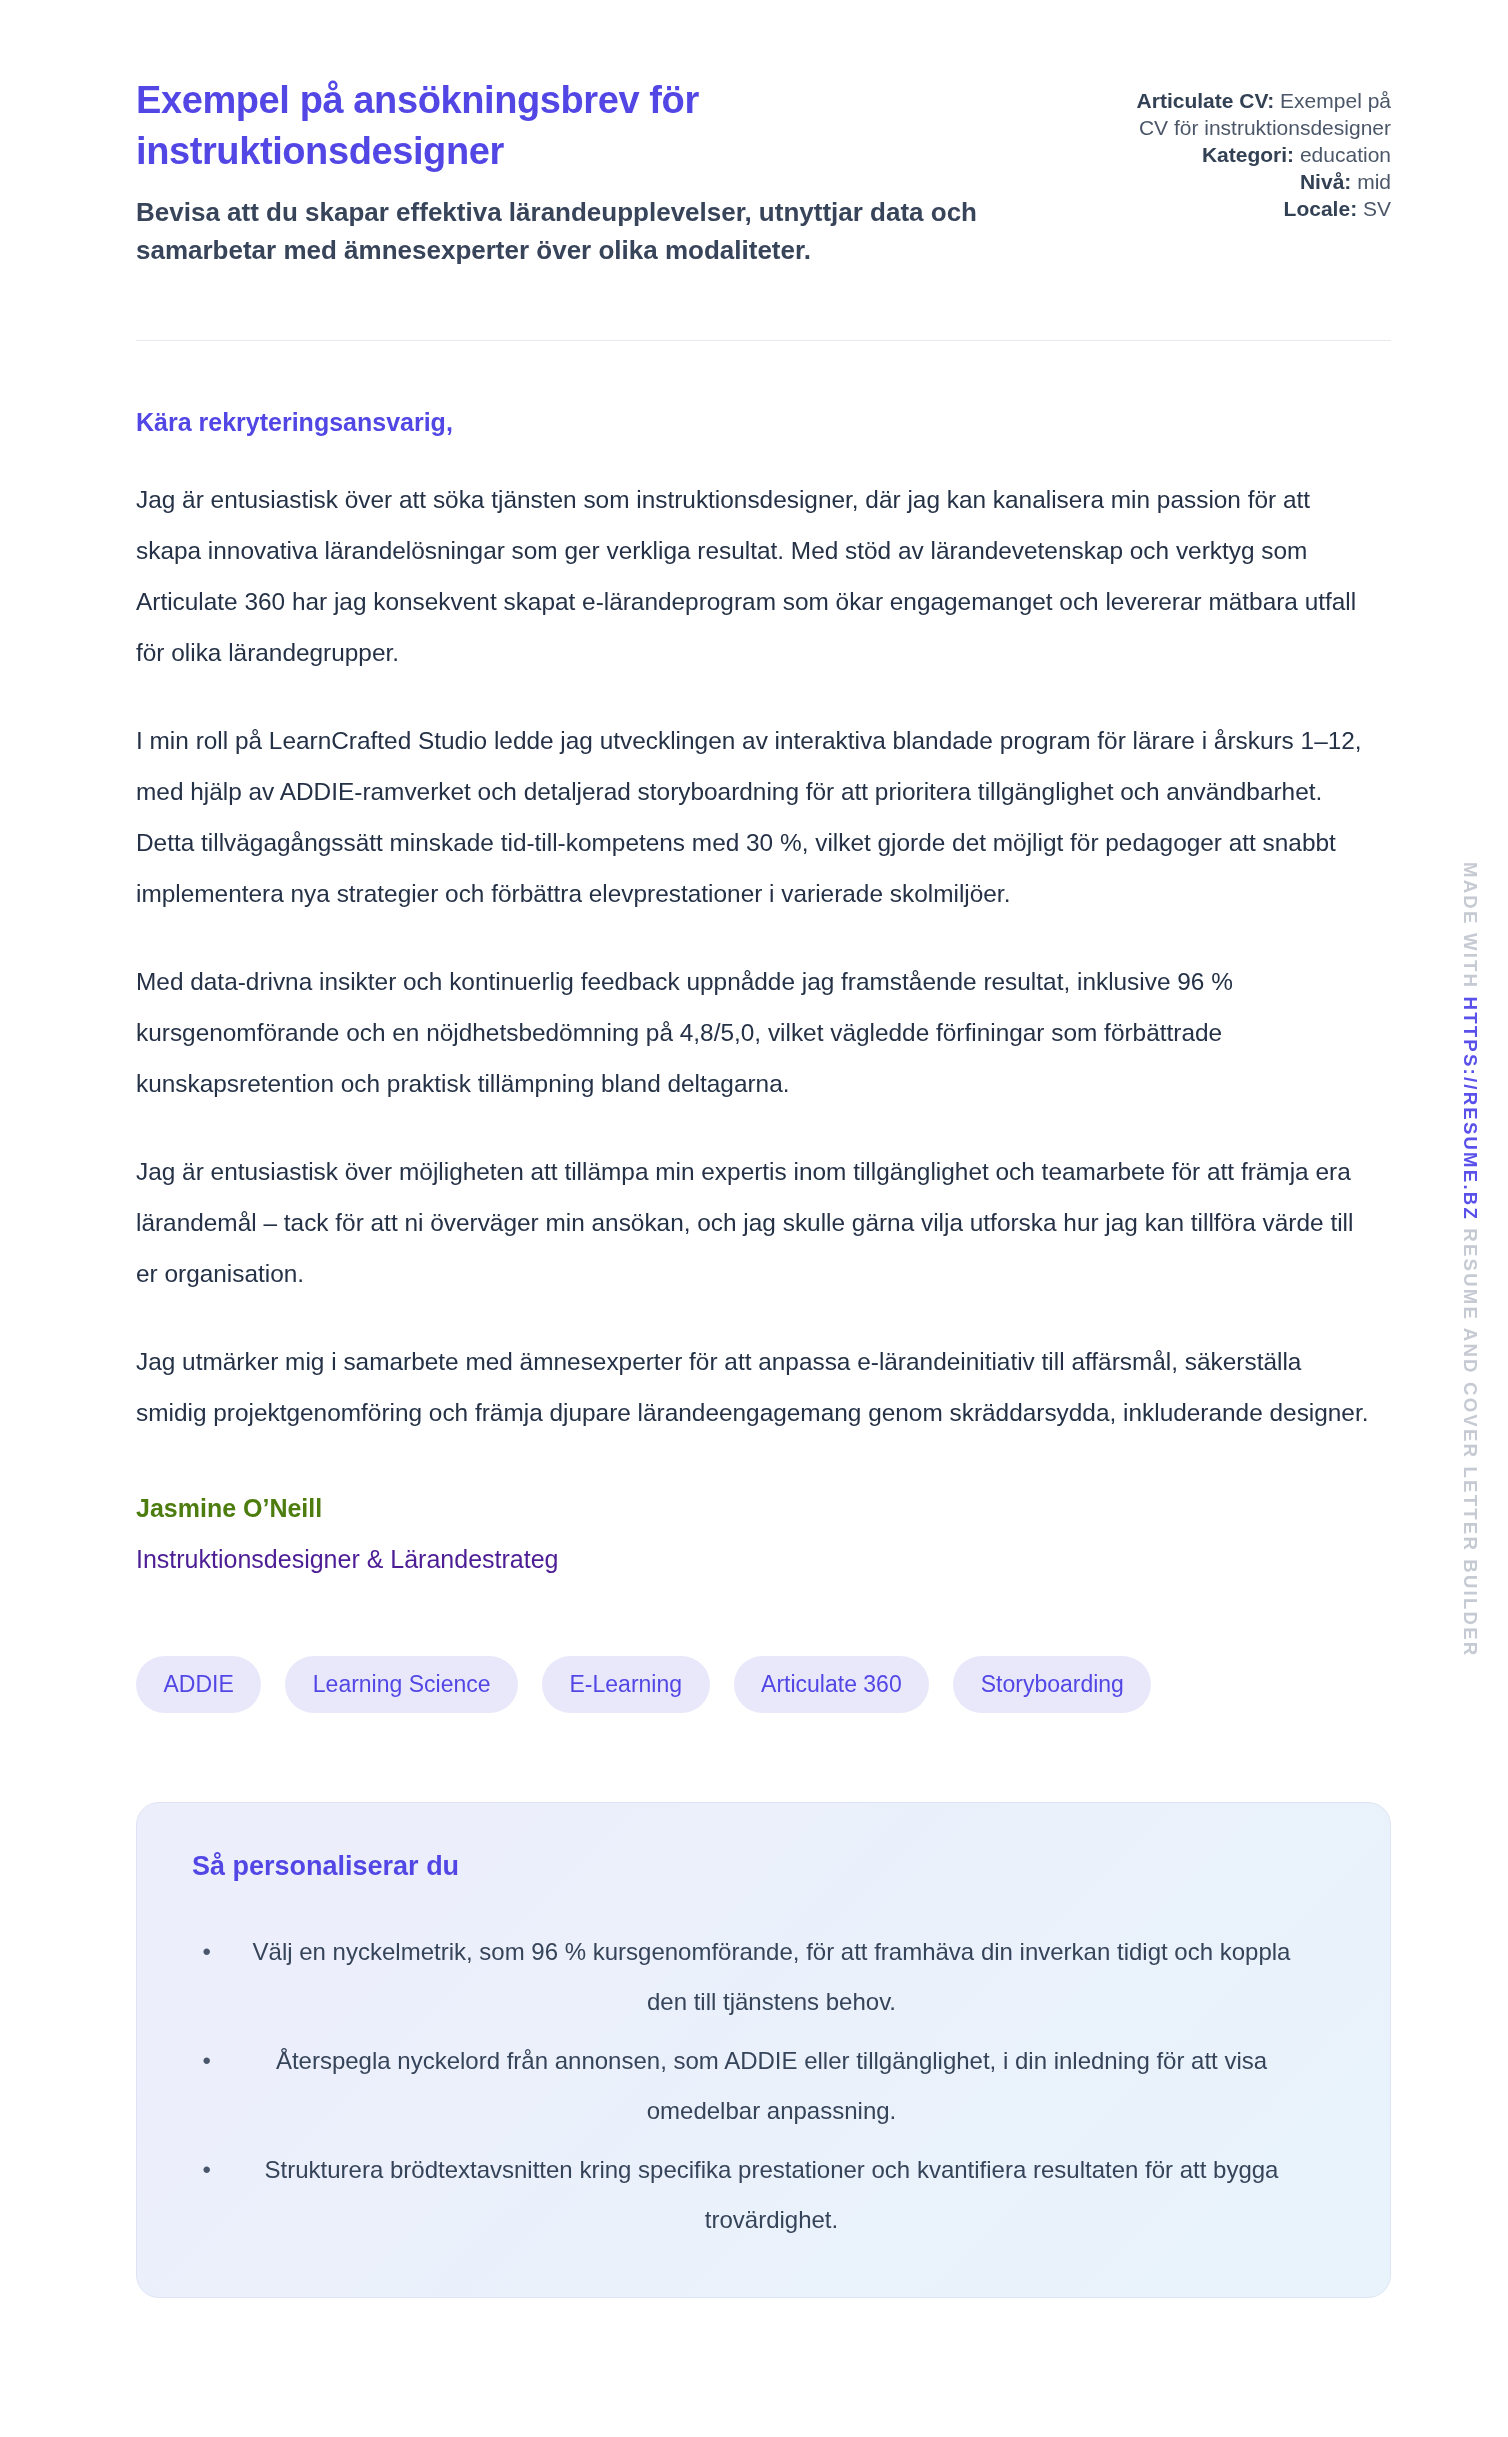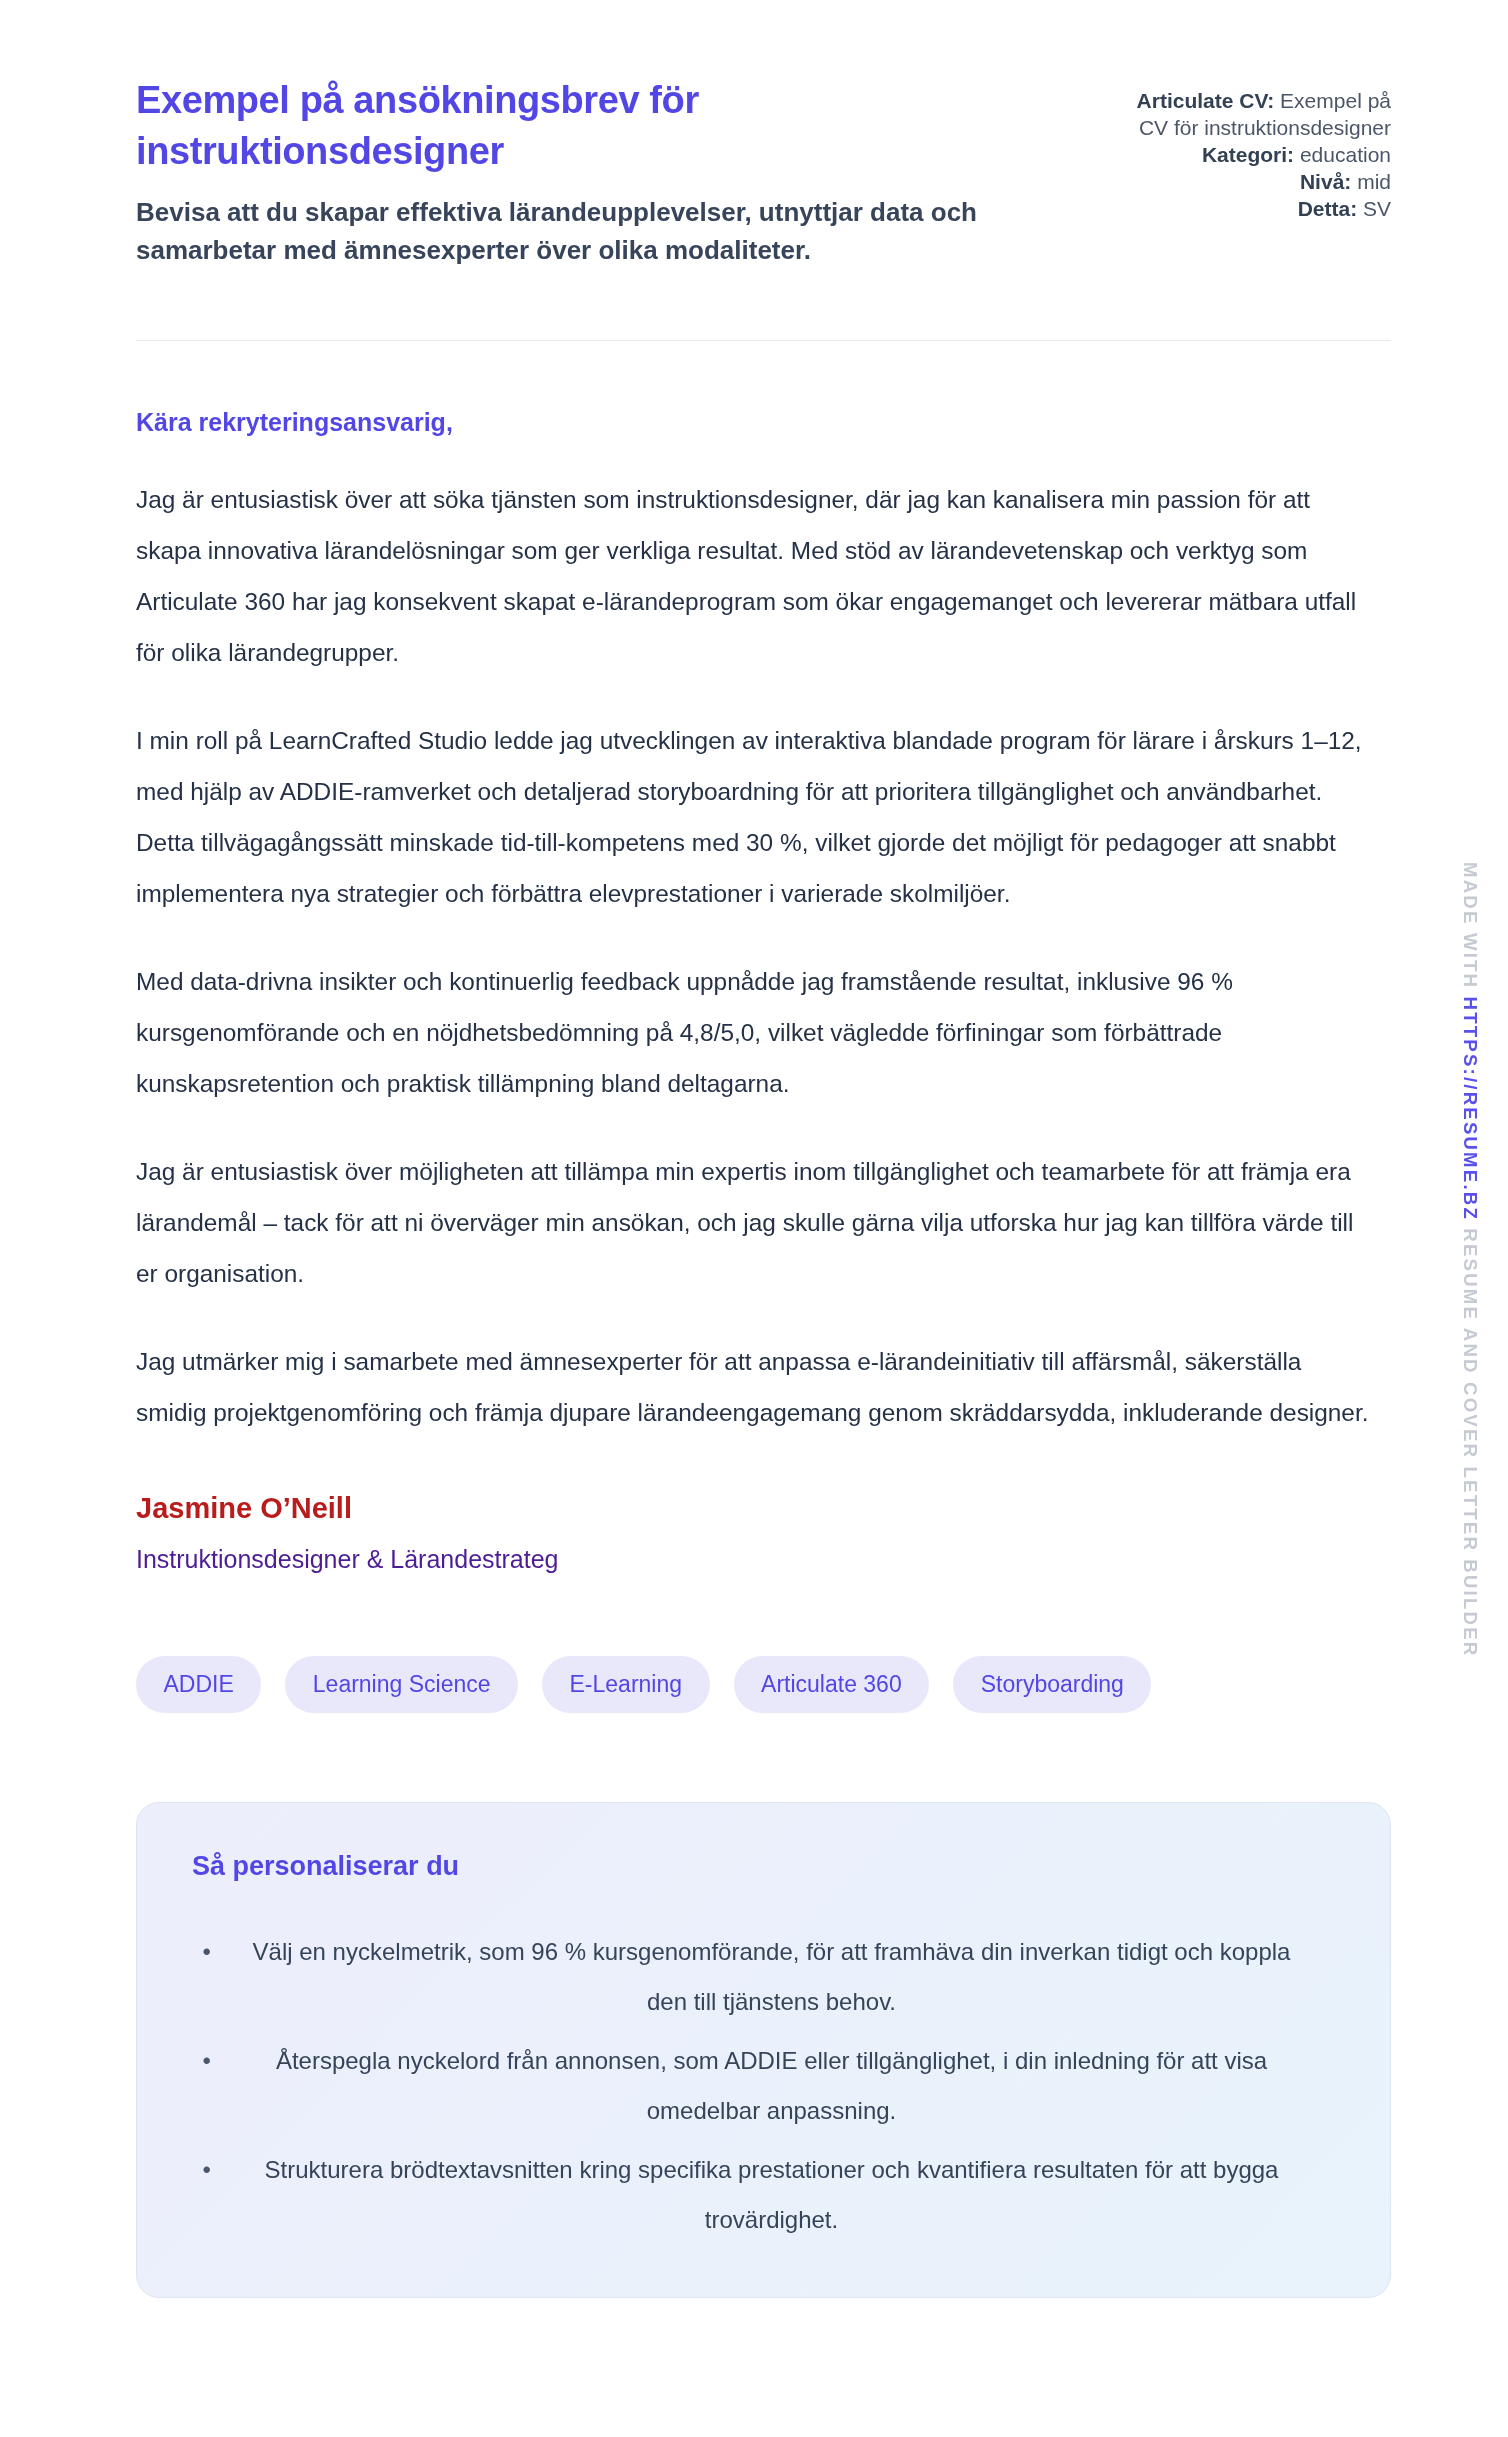--- a/index.html
+++ b/index.html
@@ -41,21 +41,21 @@
     padding-top: 12.4px;
   }
   .meta-row { margin: 0; }
   .meta-label { font-weight: 700; color: #334155; }
 
   .divider { border: none; border-top: 1.8px solid #e7e9ee; margin: 71px 0 0; }
 
   
   .greeting { margin: 66px 0 0; font-size: 25px; line-height: 30px; font-weight: 700; color: #5247e5; }
   .para { margin: 37px 0 0; width: 1235px; font-size: 24.4px; line-height: 51px; color: #243146; }
-  .sig-name { margin: 55px 0 0; font-size: 29px; line-height: 30px; font-weight: 700; color: #b91c1c; }
+  .sig-name { margin: 55px 0 0; font-size: 25px; line-height: 30px; font-weight: 700; color: #4d7c0f; }
   .sig-role { margin: 21px 0 0; font-size: 25px; line-height: 30px; color: #4c1d95; }
 
   
   .tags { margin-top: 82px; display: flex; flex-wrap: wrap; gap: 24px; }
   .tag {
     display: inline-block;
     background: #e9e8fb;
     color: #5247e5;
     font-size: 23px;
     line-height: 27px;
@@ -114,21 +114,21 @@
 
   <header class="header">
     <div class="header-left">
       <h1 class="title">Exempel på ansökningsbrev för instruktionsdesigner</h1>
       <p class="subtitle">Bevisa att du skapar effektiva lärandeupplevelser, utnyttjar data och samarbetar med ämnesexperter över olika modaliteter.</p>
     </div>
     <aside class="meta">
       <p class="meta-row"><span class="meta-label">Articulate CV:</span> <span class="meta-value">Exempel på CV för instruktionsdesigner</span></p>
       <p class="meta-row"><span class="meta-label">Kategori:</span> <span class="meta-value">education</span></p>
       <p class="meta-row"><span class="meta-label">Nivå:</span> <span class="meta-value">mid</span></p>
-      <p class="meta-row"><span class="meta-label">Detta:</span> <span class="meta-value">SV</span></p>
+      <p class="meta-row"><span class="meta-label">Locale:</span> <span class="meta-value">SV</span></p>
     </aside>
   </header>
 
   <hr class="divider">
 
   <section class="letter">
     <p class="greeting">Kära rekryteringsansvarig,</p>
     <p class="para">Jag är entusiastisk över att söka tjänsten som instruktionsdesigner, där jag kan kanalisera min passion för att skapa innovativa lärandelösningar som ger verkliga resultat. Med stöd av lärandevetenskap och verktyg som Articulate 360 har jag konsekvent skapat e-lärandeprogram som ökar engagemanget och levererar mätbara utfall för olika lärandegrupper.</p>
     <p class="para">I min roll på LearnCrafted Studio ledde jag utvecklingen av interaktiva blandade program för lärare i årskurs 1–12, med hjälp av ADDIE-ramverket och detaljerad storyboardning för att prioritera tillgänglighet och användbarhet. Detta tillvägagångssätt minskade tid-till-kompetens med 30 %, vilket gjorde det möjligt för pedagoger att snabbt implementera nya strategier och förbättra elevprestationer i varierade skolmiljöer.</p>
     <p class="para">Med data-drivna insikter och kontinuerlig feedback uppnådde jag framstående resultat, inklusive 96 % kursgenomförande och en nöjdhetsbedömning på 4,8/5,0, vilket vägledde förfiningar som förbättrade kunskapsretention och praktisk tillämpning bland deltagarna.</p>

